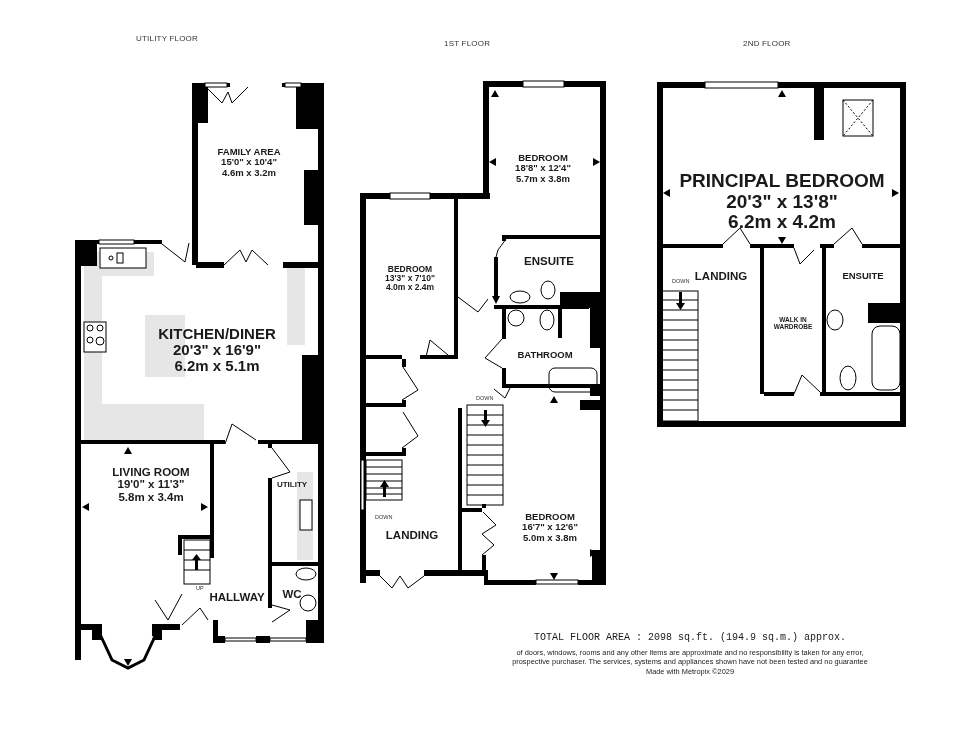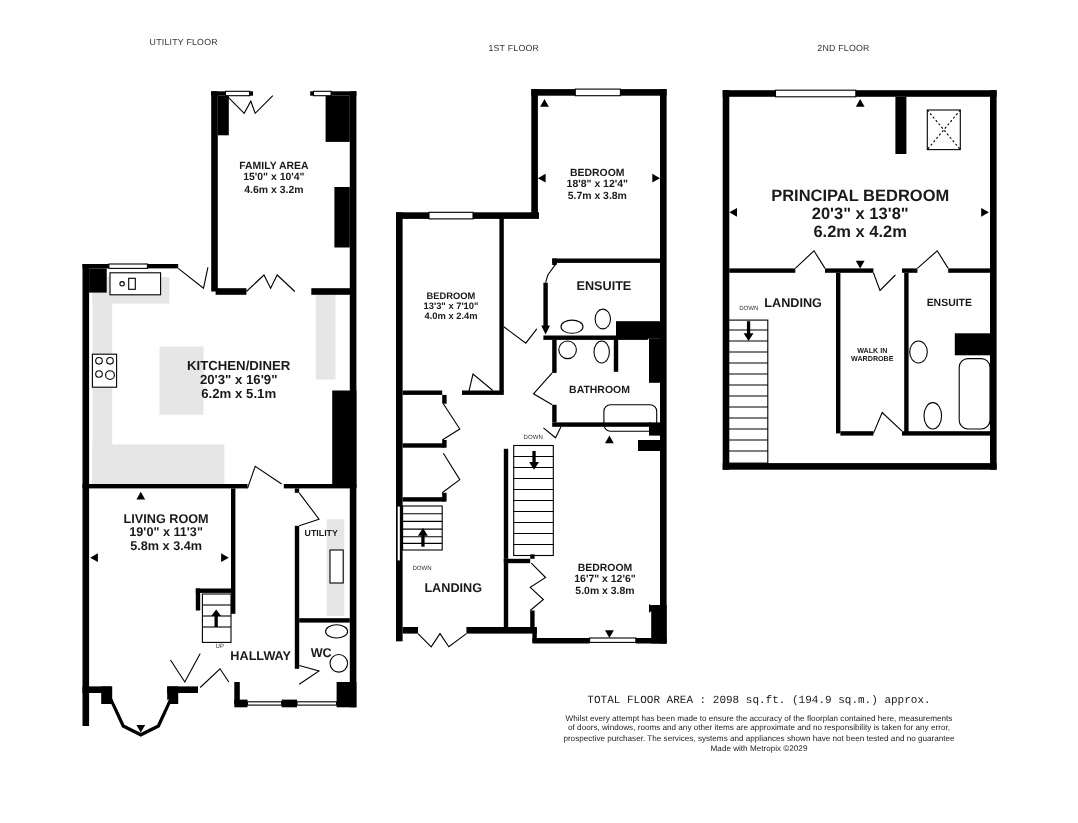--- a/index.html
+++ b/index.html
@@ -3,22 +3,22 @@
 <meta charset="utf-8">
 <style>
   html,body{margin:0;padding:0;background:#ffffff;}
   body{width:980px;height:748px;position:relative;overflow:hidden;font-family:"Liberation Sans",sans-serif;color:#1a1a1a;}
   svg{position:absolute;left:0;top:0;}
   .floor-title{position:absolute;font-size:8px;letter-spacing:0.2px;color:#333;white-space:nowrap;}
   .room-label{position:absolute;text-align:center;font-weight:bold;line-height:1.08;white-space:nowrap;transform:translateX(-50%);}
   .room-label span{display:block;}
   .sm{font-size:9.5px;}
   .md{font-size:11.5px;}
-  .lg{font-size:12px;}
-  .xl{font-size:15px;}
+  .lg{font-size:15px;}
+  .xl{font-size:19px;}
   .tiny{position:absolute;font-size:5.5px;color:#333;white-space:nowrap;}
   .footer{position:absolute;left:420px;width:540px;text-align:center;}
   .total{top:632px;font-size:10px;font-family:Liberation Mono, monospace;}
   .disclaimer{top:648px;font-size:7.4px;line-height:9.3px;color:#222;}
 </style>
 </head>
 <body>
 
 <svg width="980" height="748" viewBox="0 0 980 748">
   <g fill="#e6e6e6">
@@ -316,17 +316,16 @@
   <span>WALK IN</span>
   <span>WARDROBE</span>
 </div>
 <div class="room-label sm" style="left:863px;top:271px">
   <span>ENSUITE</span>
 </div>
 <div class="tiny" style="left:672px;top:278px">DOWN</div>
 
 <div class="footer total">TOTAL FLOOR AREA : 2098 sq.ft. (194.9 sq.m.) approx.</div>
 <div class="footer disclaimer">
-  <div>Whilst every attempt has been made to ensure the accuracy of the floorplan contained here, measurements</div>
   <div>of doors, windows, rooms and any other items are approximate and no responsibility is taken for any error,</div>
   <div>prospective purchaser. The services, systems and appliances shown have not been tested and no guarantee</div>
   <div>Made with Metropix ©2029</div>
 </div>
 
 </body></html>

